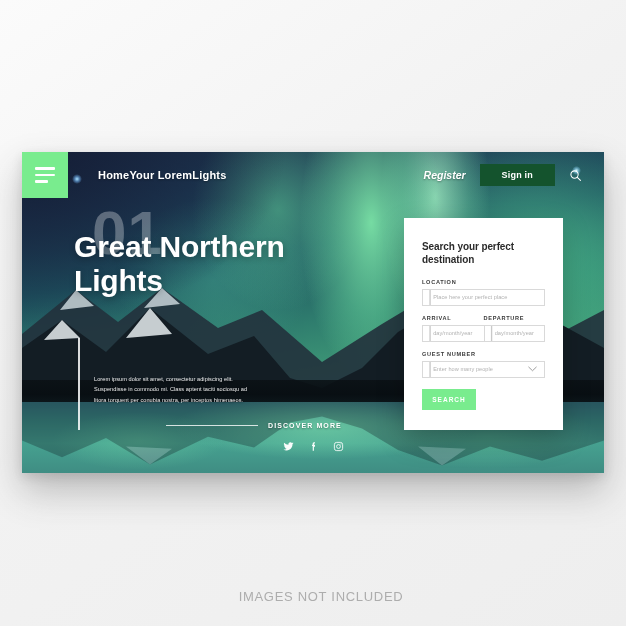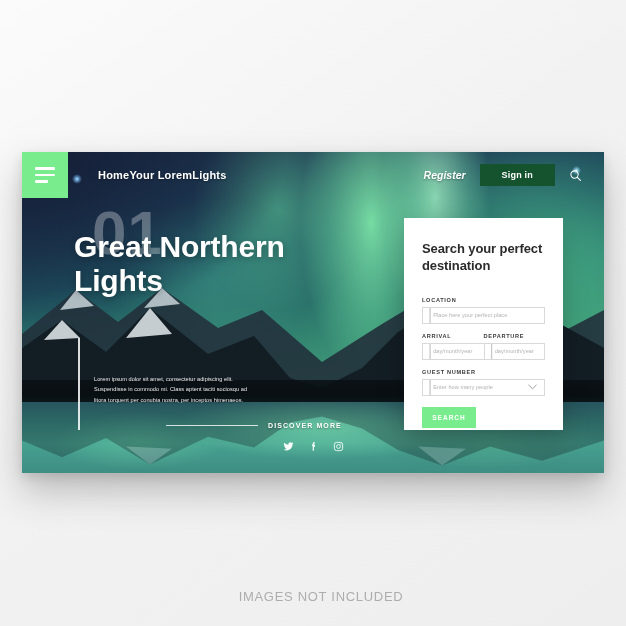--- a/index.html
+++ b/index.html
@@ -189,22 +189,22 @@
   .social-icon { cursor: pointer; opacity: .97; }
 
   
   #search-card {
     position: absolute; left: 382px; top: 66px; width: 159px; height: 212px;
     background: #ffffff; z-index: 7;
     box-shadow: 0 10px 26px rgba(0,0,0,0.22);
     padding: 22px 18px 0 18px;
   }
   #card-title {
-    font-size: 13px; font-weight: bold; color: #2b2b2b;
-    line-height: 1.34; letter-spacing: -0.1px; margin-bottom: 22px;
+    font-size: 10px; font-weight: bold; color: #2b2b2b;
+    line-height: 1.34; letter-spacing: -0.1px; margin-bottom: 12px;
   }
   .field-label {
     font-size: 5.6px; font-weight: bold; color: #3a3a3a;
     letter-spacing: .7px; margin-bottom: 4px;
   }
   .field-box {
     border: 1px solid #d9d9d9; background: #ffffff;
     height: 17px; display: flex; align-items: center;
     padding: 0 5px; cursor: text;
   }

